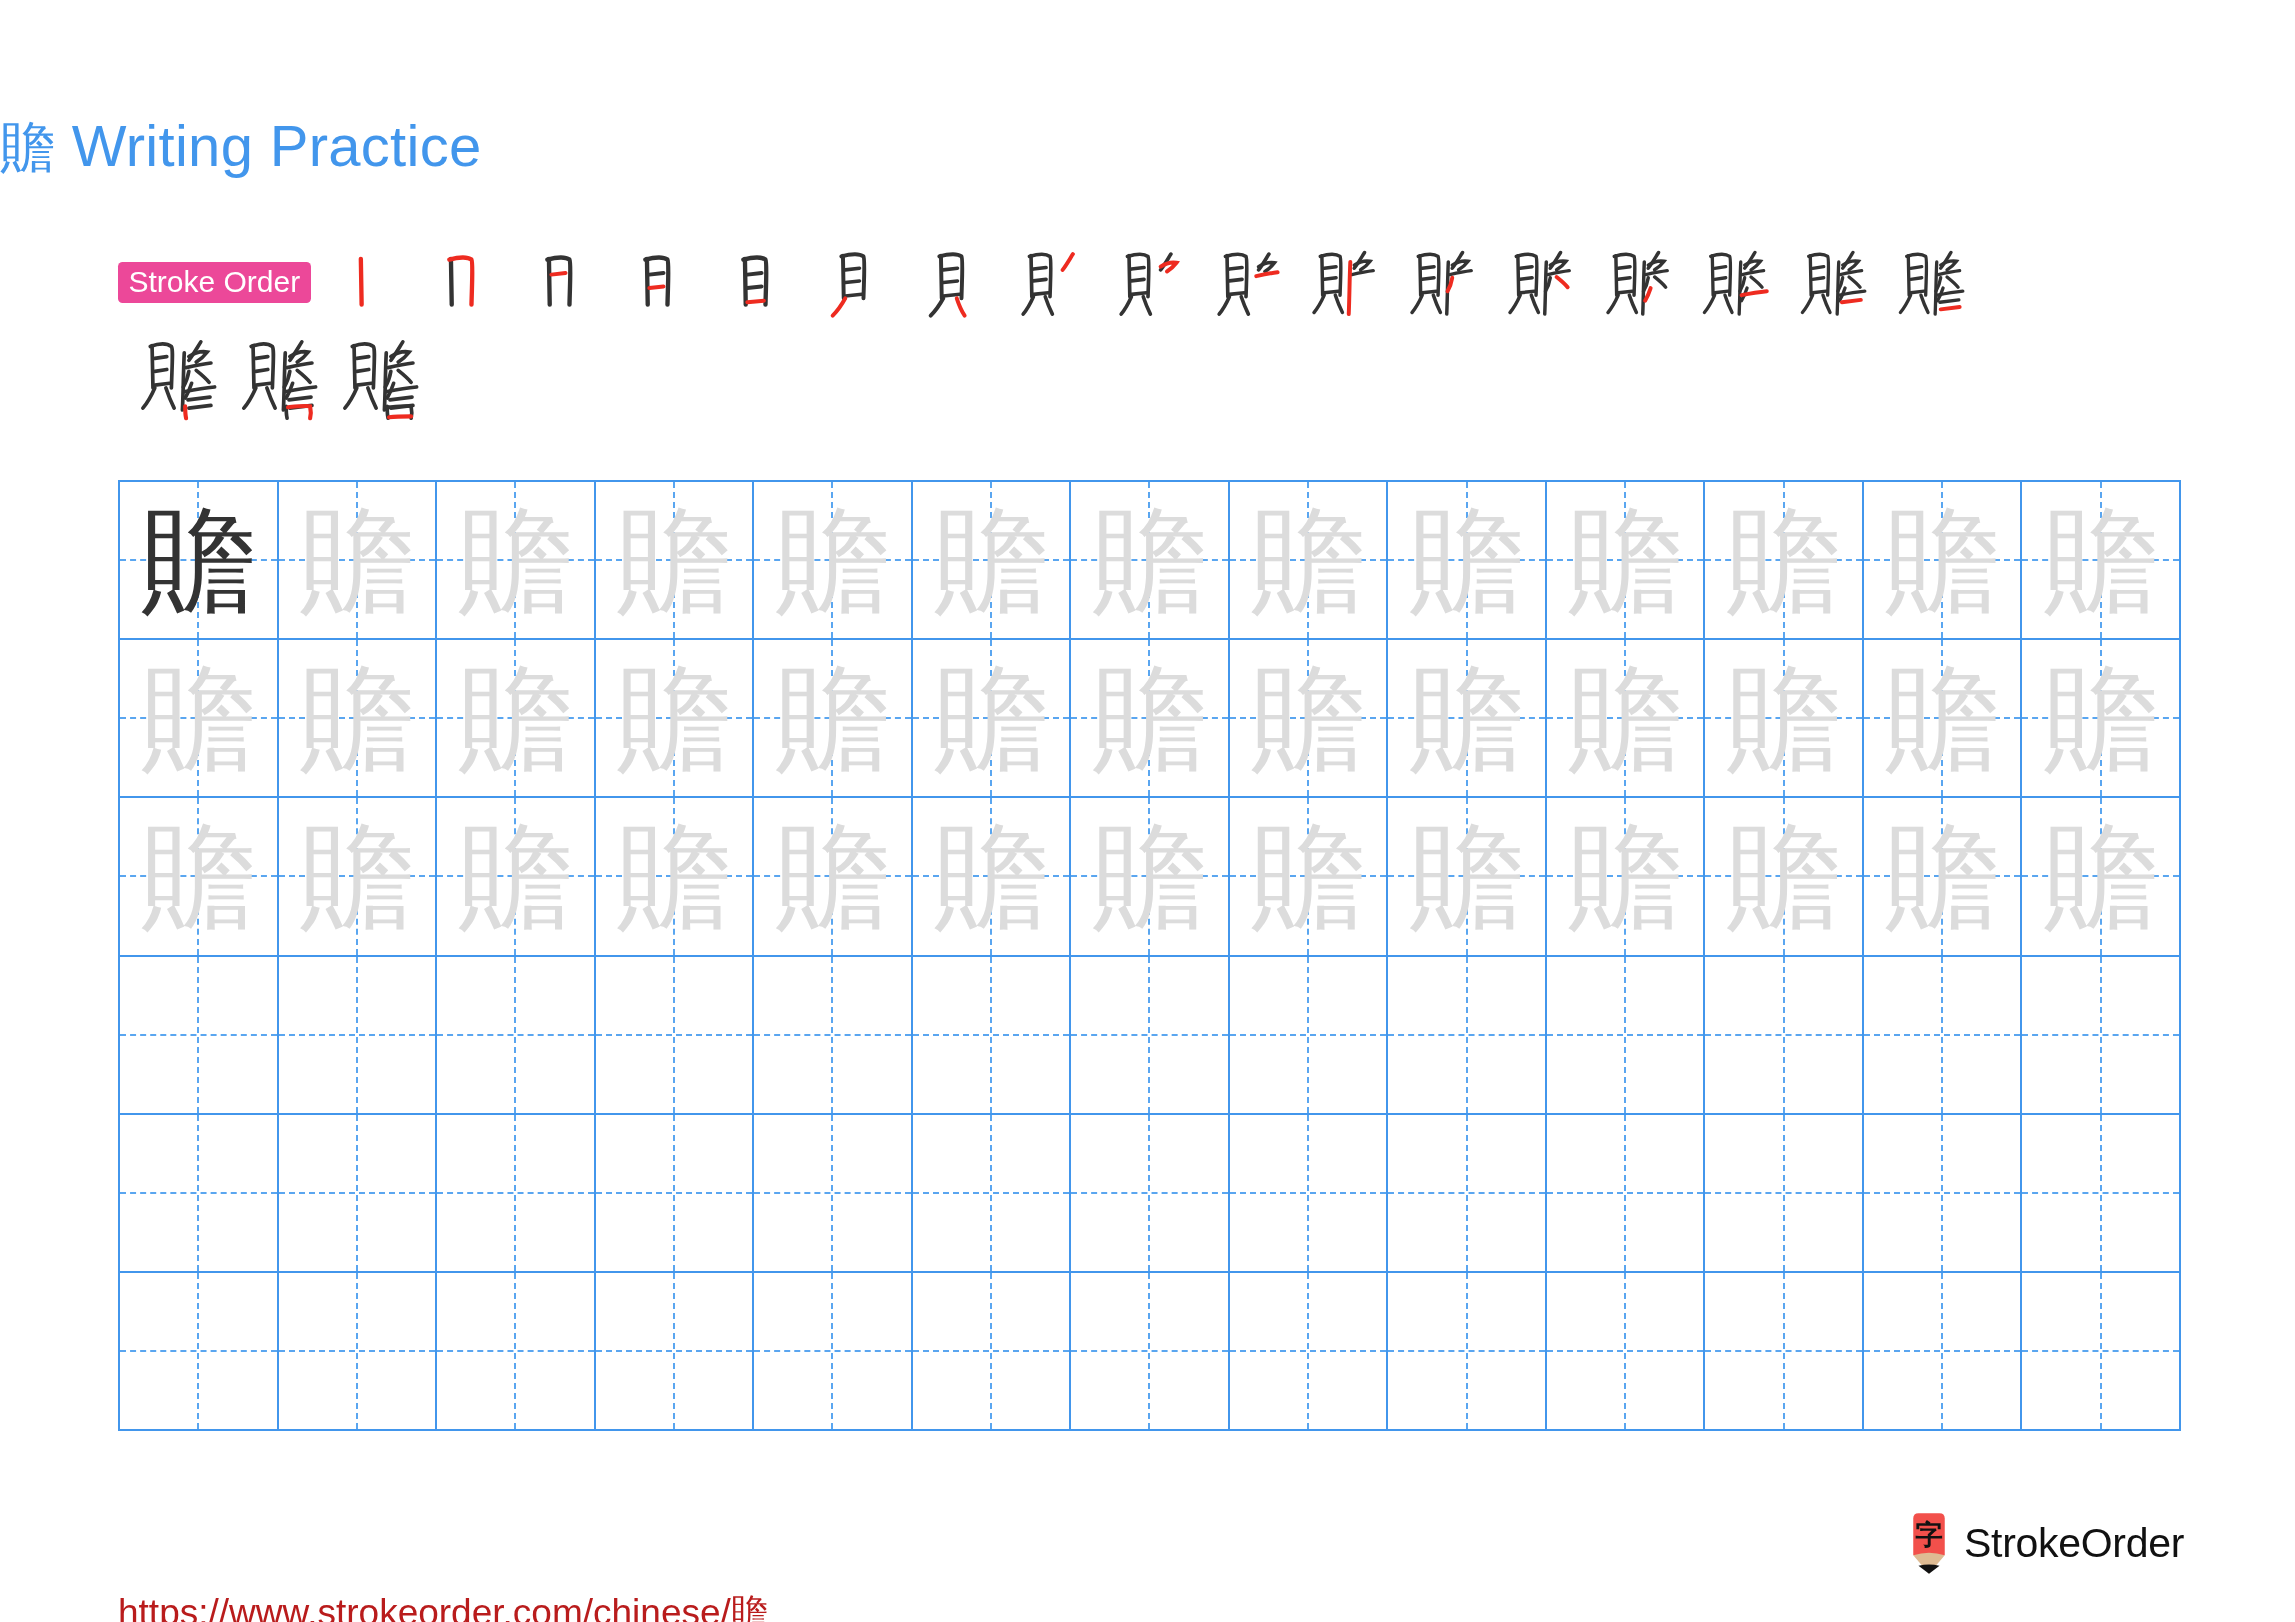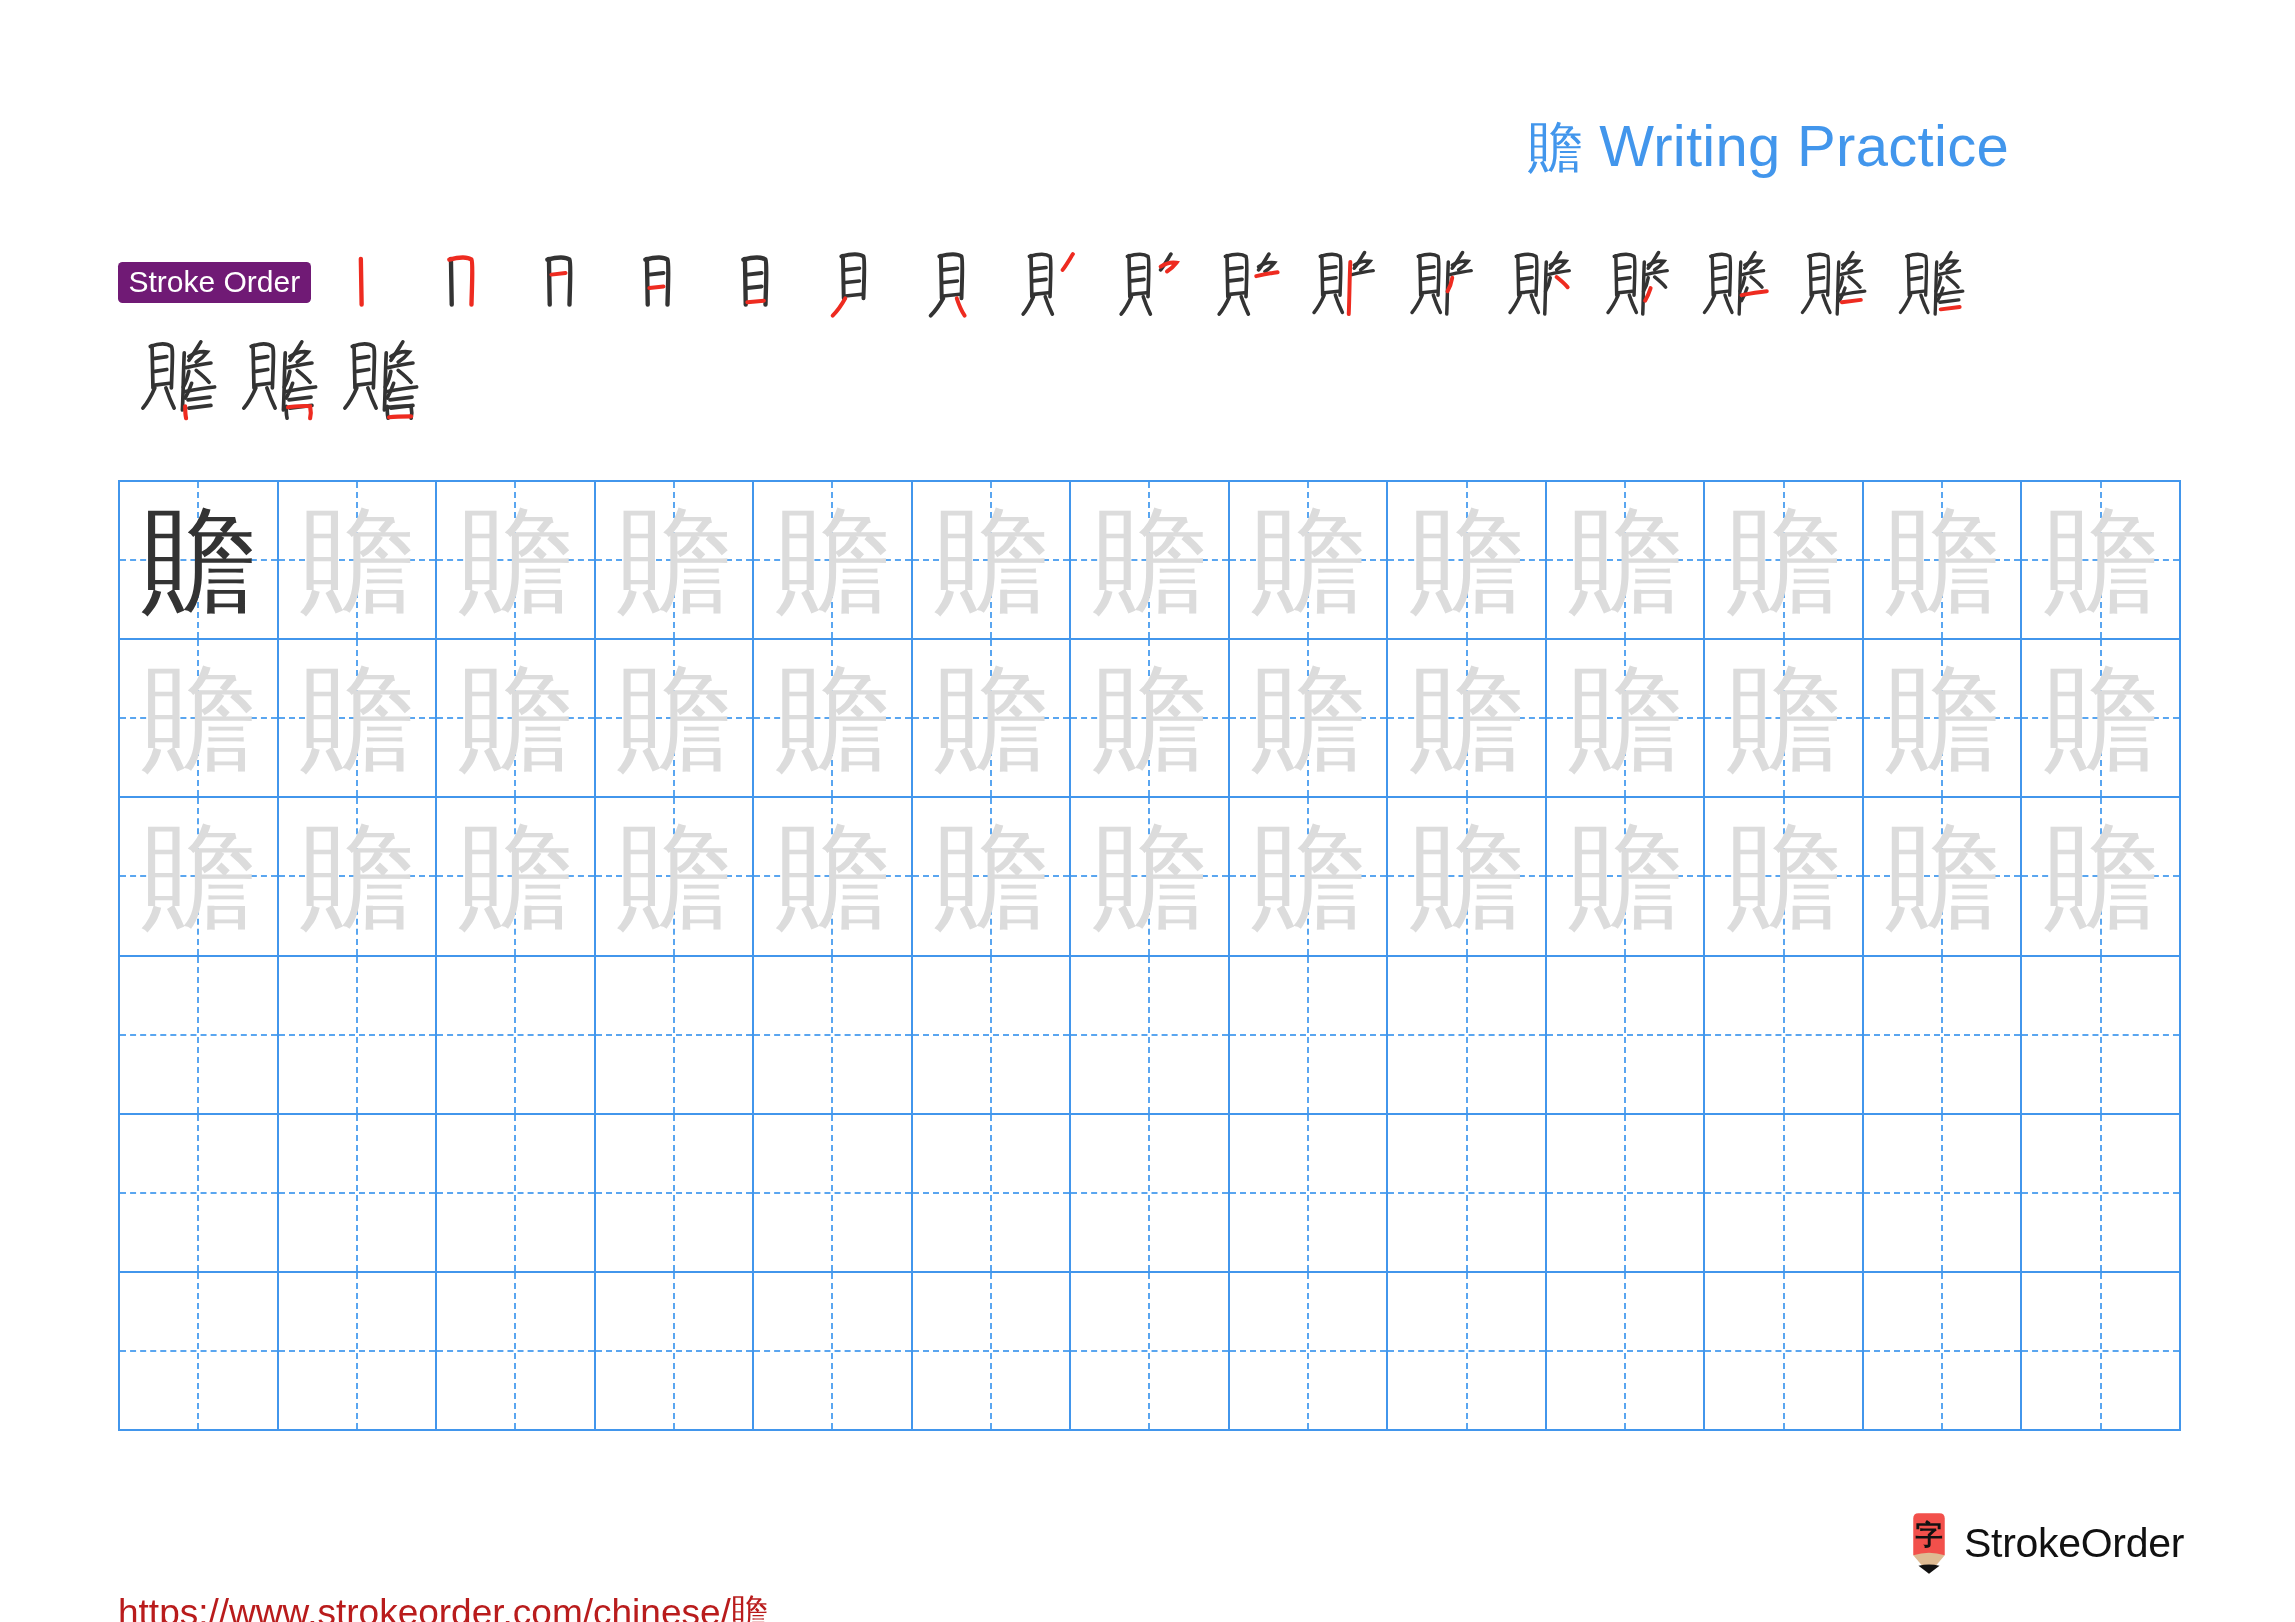--- a/index.html
+++ b/index.html
@@ -14,47 +14,46 @@
     font-family: "Liberation Sans", sans-serif;
     overflow: hidden;
   }
 
   
   #title {
     position: absolute;
     left: 0;
     top: 111px;
     width: 1979px;
-    text-align: right;
+    text-align: left;
     color: #4296ec;
     font-size: 58px;
     font-weight: 400;
     letter-spacing: 0.3px;
     white-space: nowrap;
-    padding-left: 30px;
   }
   #title .hz {
     font-family: "DejaVu Sans", sans-serif;
     font-size: 55px;
   }
 
   
   #stroke-section {
     position: absolute;
     left: 118px;
     top: 243px;
     width: 2094px;
   }
   #stroke-row-1 {
     display: flex;
     align-items: center;
     height: 79px;
   }
   #stroke-order-badge {
-    background: #701a75;
+    background: #ec4899;
     color: #ffffff;
     font-size: 30px;
     padding: 4.6px 10.5px 6.5px 10.5px;
     border-radius: 4.6px;
     line-height: 1;
     white-space: nowrap;
     margin-right: 3.9px;
     flex: 0 0 auto;
   }
   .stroke-cell {

